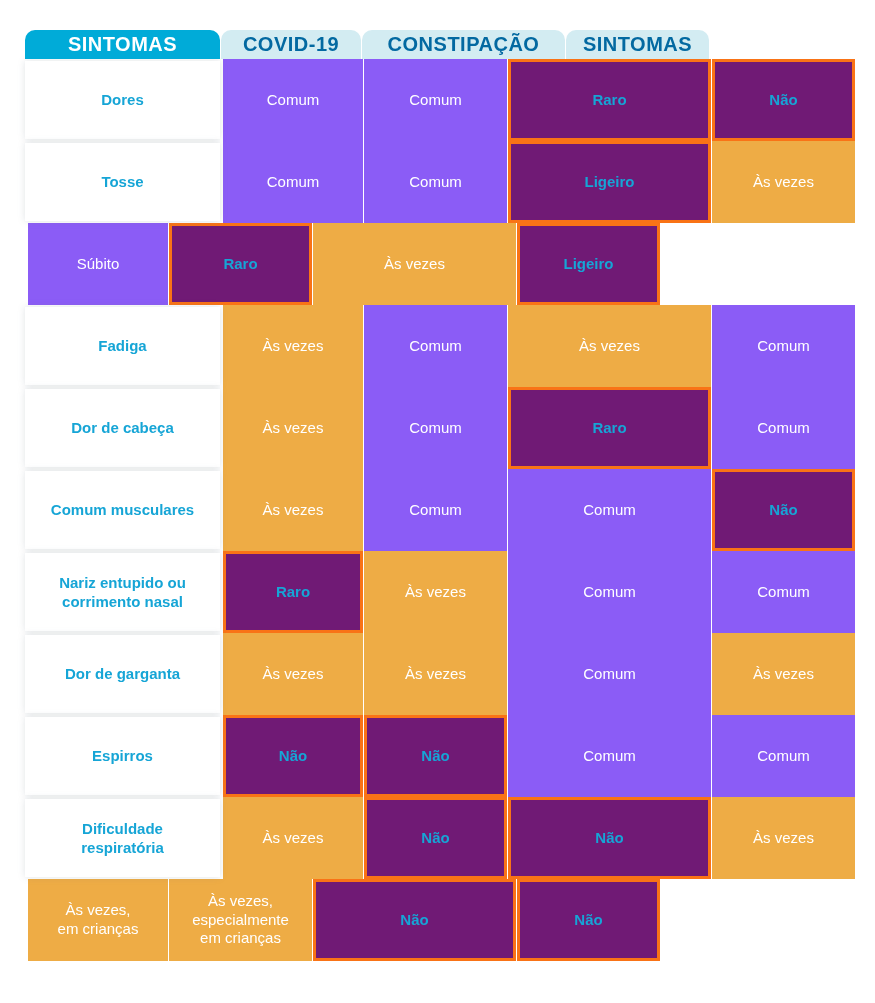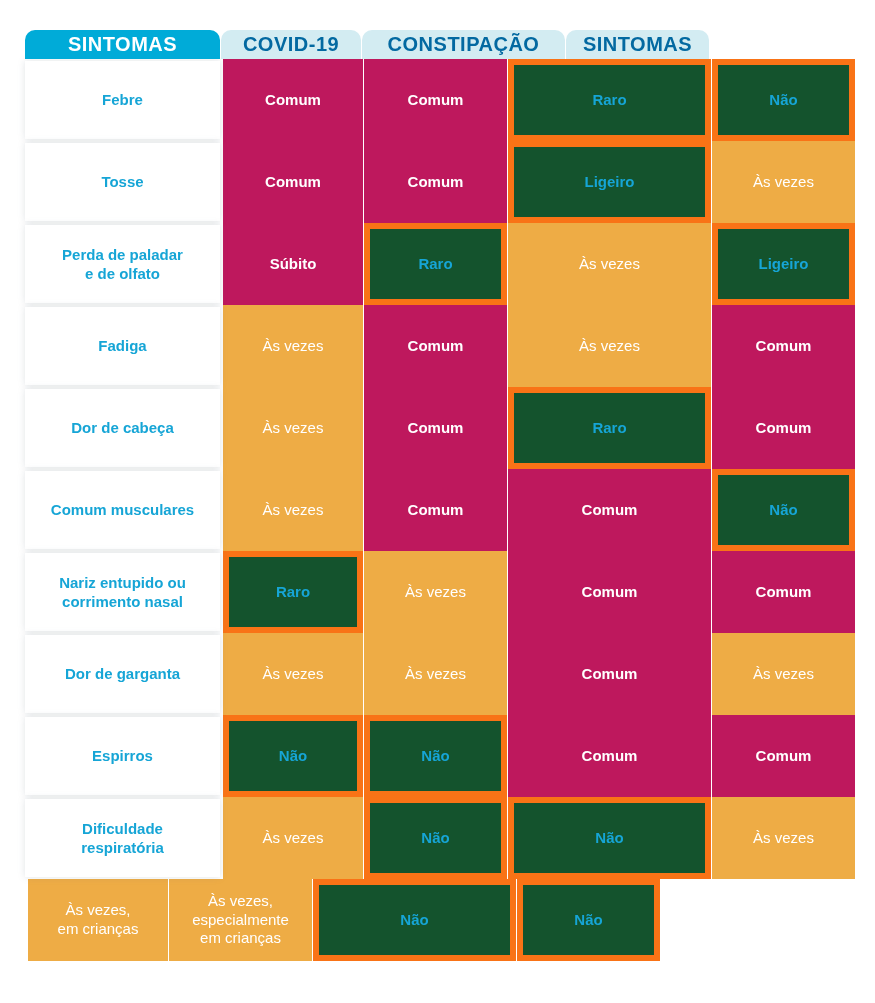--- a/index.html
+++ b/index.html
@@ -99,65 +99,64 @@
     line-height: 1.25;
     padding: 0 5px;
   }
 
   .c1 { width: 140px; flex: 0 0 140px; margin-left: 3px; }
   .c2 { width: 143px; flex: 0 0 143px; margin-left: 1px; }
   .c3 { width: 203px; flex: 0 0 203px; margin-left: 1px; }
   .c4 { width: 143px; flex: 0 0 143px; margin-left: 1px; }
 
   .lvl-red {
-    background: #be185d;
+    background: #8b5cf6;
     color: #ffffff;
-    font-weight: 700;
+    font-weight: 400;
   }
   .lvl-orange {
     background: #eeac45;
     color: #ffffff;
     font-weight: 400;
   }
   .lvl-none {
-    background: #14532d;
+    background: #701a75;
     color: #16a5d6;
     font-weight: 700;
-    border: 6px solid #f97316;
+    border: 3px solid #f97316;
   }
 </style>
 </head>
 <body>
 
 <div id="comparison-table">
 
   <div class="thead">
     <div class="th th-symptoms">SINTOMAS</div>
     <div class="th th-disease th-c1">COVID-19</div>
     <div class="th th-disease th-c3">CONSTIPAÇÃO</div>
     <div class="th th-disease th-c4">SINTOMAS</div>
   </div>
 
   <div class="tbody" id="table-body">
       <div class="trow">
-        <div class="td-symptom">Febre</div>
+        <div class="td-symptom">Dores</div>
         <div class="td-val c1 lvl-red">Comum</div>
         <div class="td-val c2 lvl-red">Comum</div>
         <div class="td-val c3 lvl-none">Raro</div>
         <div class="td-val c4 lvl-none">Não</div>
       </div>
       <div class="trow">
         <div class="td-symptom">Tosse</div>
         <div class="td-val c1 lvl-red">Comum</div>
         <div class="td-val c2 lvl-red">Comum</div>
         <div class="td-val c3 lvl-none">Ligeiro</div>
         <div class="td-val c4 lvl-orange">Às vezes</div>
       </div>
       <div class="trow">
-        <div class="td-symptom">Perda de paladar<br>e de olfato</div>
         <div class="td-val c1 lvl-red">Súbito</div>
         <div class="td-val c2 lvl-none">Raro</div>
         <div class="td-val c3 lvl-orange">Às vezes</div>
         <div class="td-val c4 lvl-none">Ligeiro</div>
       </div>
       <div class="trow">
         <div class="td-symptom">Fadiga</div>
         <div class="td-val c1 lvl-orange">Às vezes</div>
         <div class="td-val c2 lvl-red">Comum</div>
         <div class="td-val c3 lvl-orange">Às vezes</div>

